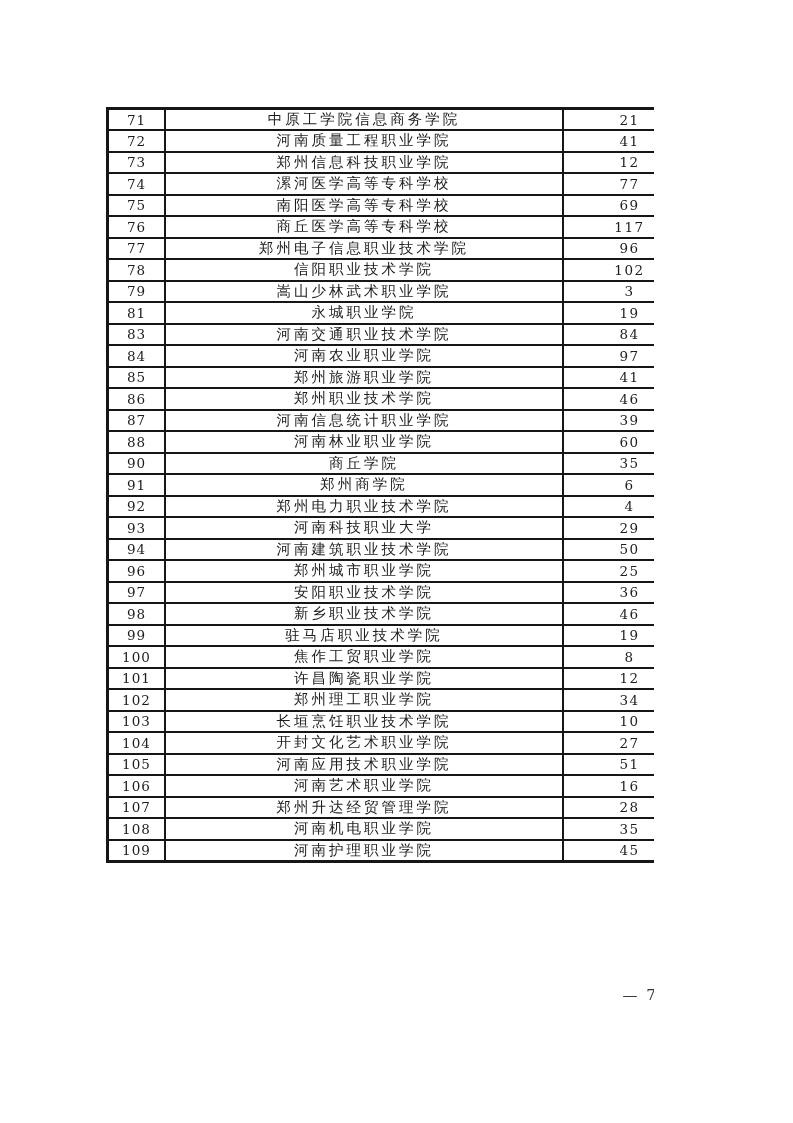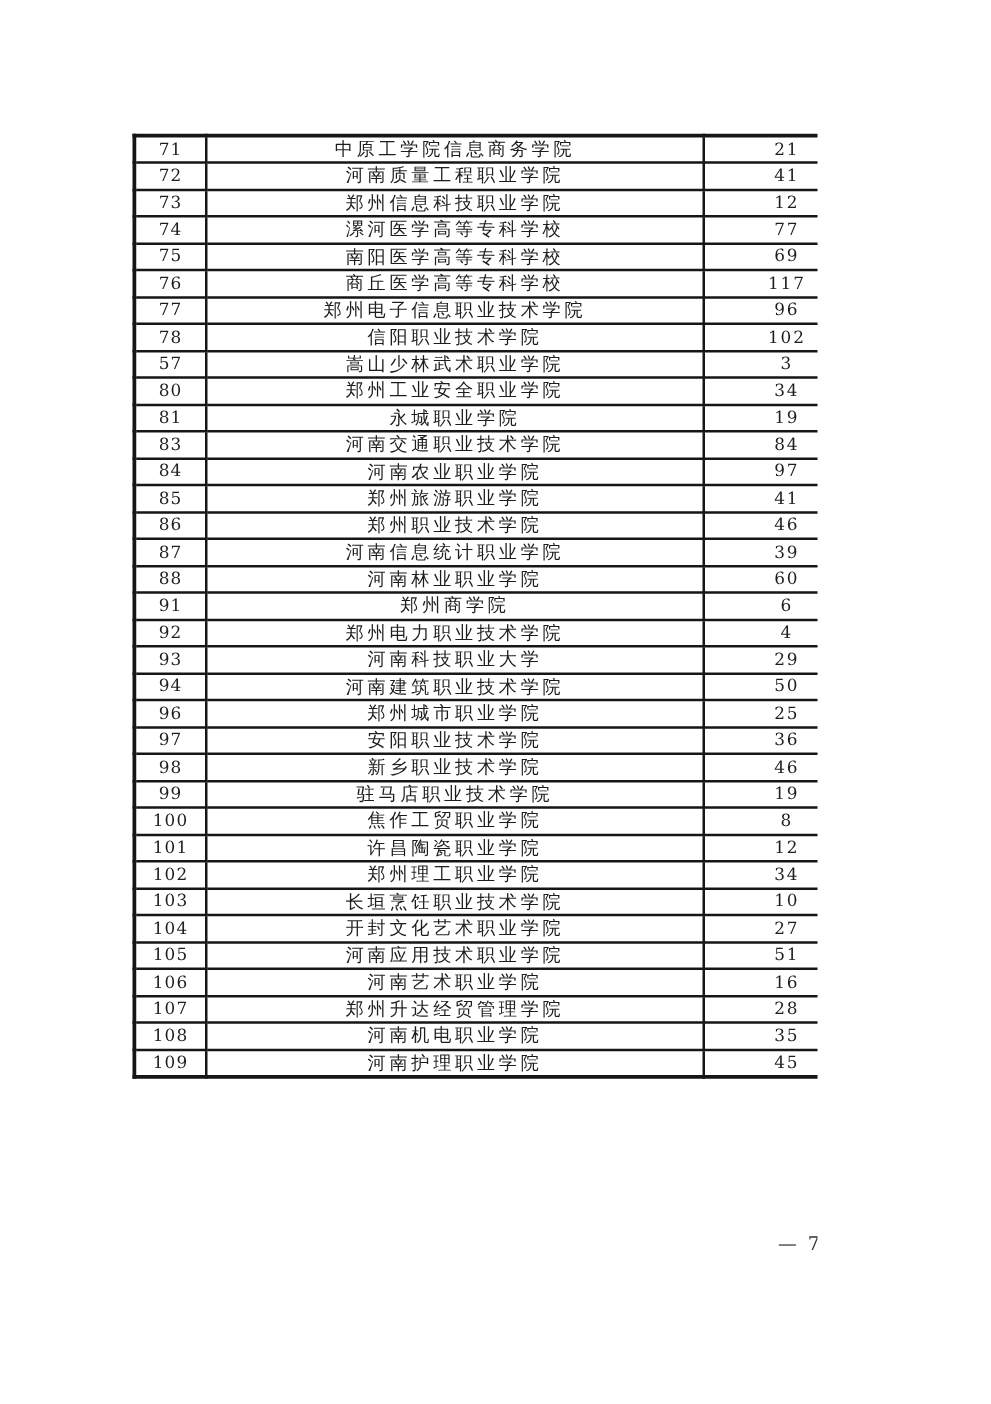--- a/index.html
+++ b/index.html
@@ -116,30 +116,25 @@
     <td class="val">96</td>
   </tr>
 
   <tr>
     <td class="no">78</td>
     <td class="name">信阳职业技术学院</td>
     <td class="val">102</td>
   </tr>
 
   <tr>
-    <td class="no">57</td>
+    <td class="no">79</td>
     <td class="name">嵩山少林武术职业学院</td>
     <td class="val">3</td>
   </tr>
 
-  <tr>
-    <td class="no">80</td>
-    <td class="name">郑州工业安全职业学院</td>
-    <td class="val">34</td>
-  </tr>
 
   <tr>
     <td class="no">81</td>
     <td class="name">永城职业学院</td>
     <td class="val">19</td>
   </tr>
 
 
   <tr>
     <td class="no">83</td>
@@ -171,20 +166,25 @@
     <td class="val">39</td>
   </tr>
 
   <tr>
     <td class="no">88</td>
     <td class="name">河南林业职业学院</td>
     <td class="val">60</td>
   </tr>
 
 
+  <tr>
+    <td class="no">90</td>
+    <td class="name">商丘学院</td>
+    <td class="val">35</td>
+  </tr>
 
   <tr>
     <td class="no">91</td>
     <td class="name">郑州商学院</td>
     <td class="val">6</td>
   </tr>
 
   <tr>
     <td class="no">92</td>
     <td class="name">郑州电力职业技术学院</td>

